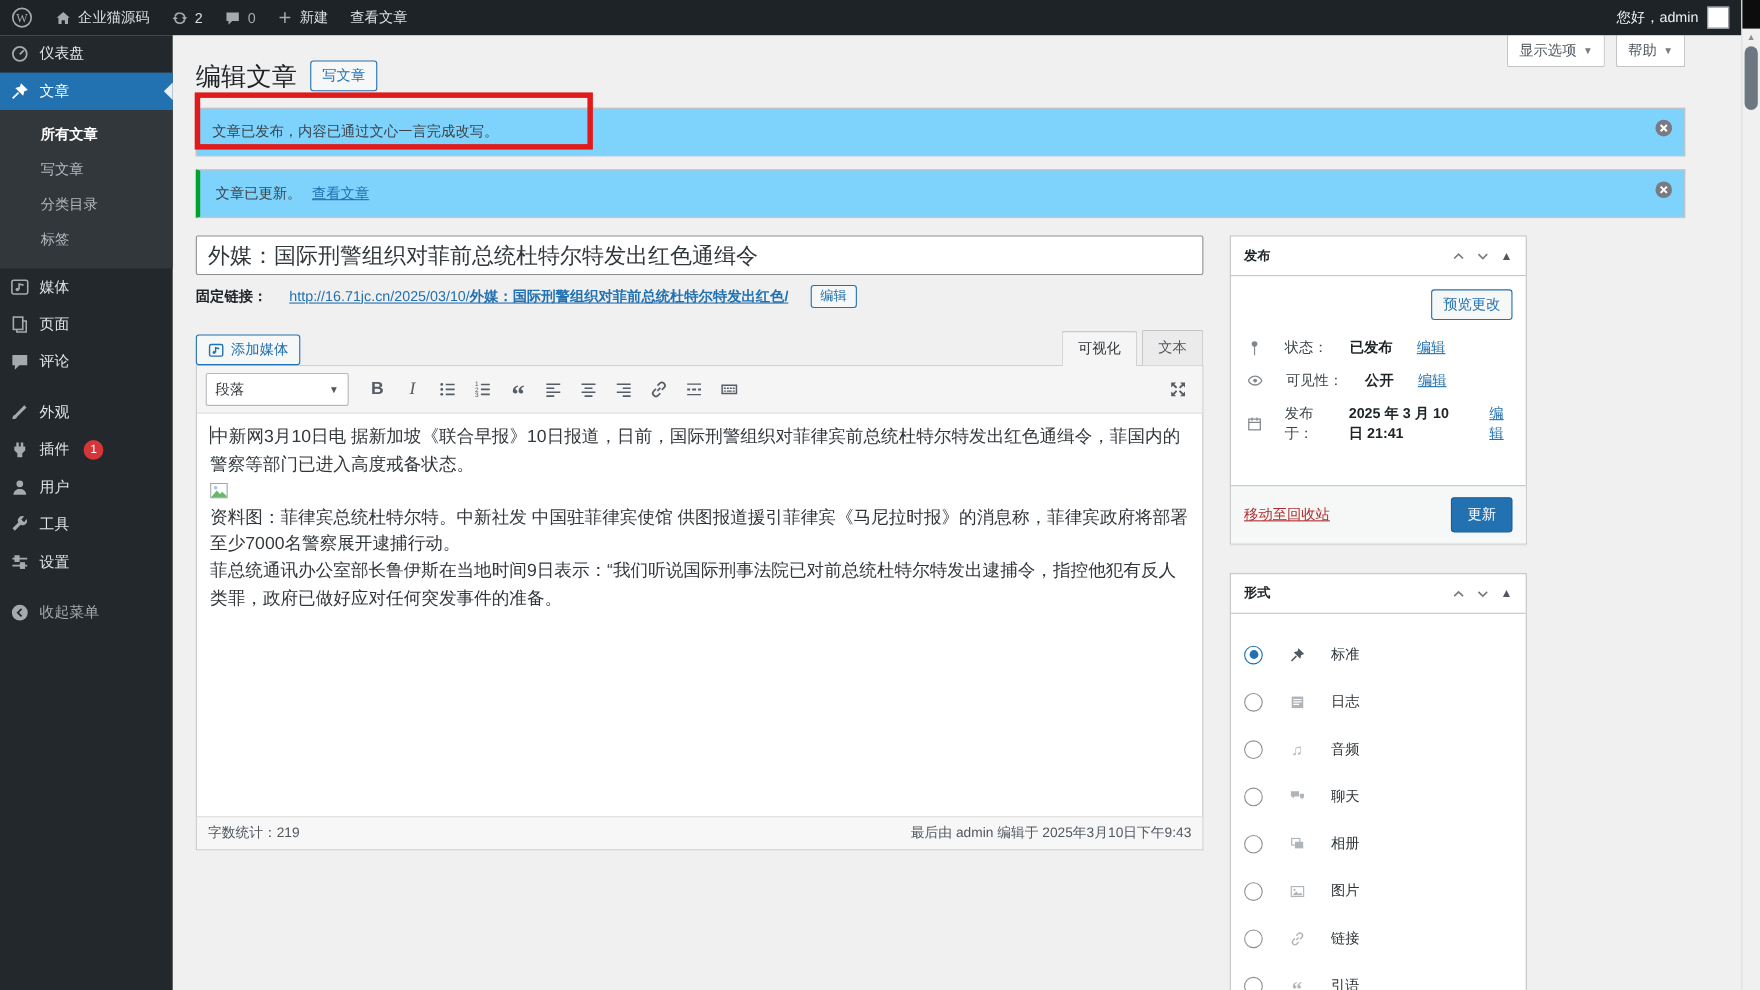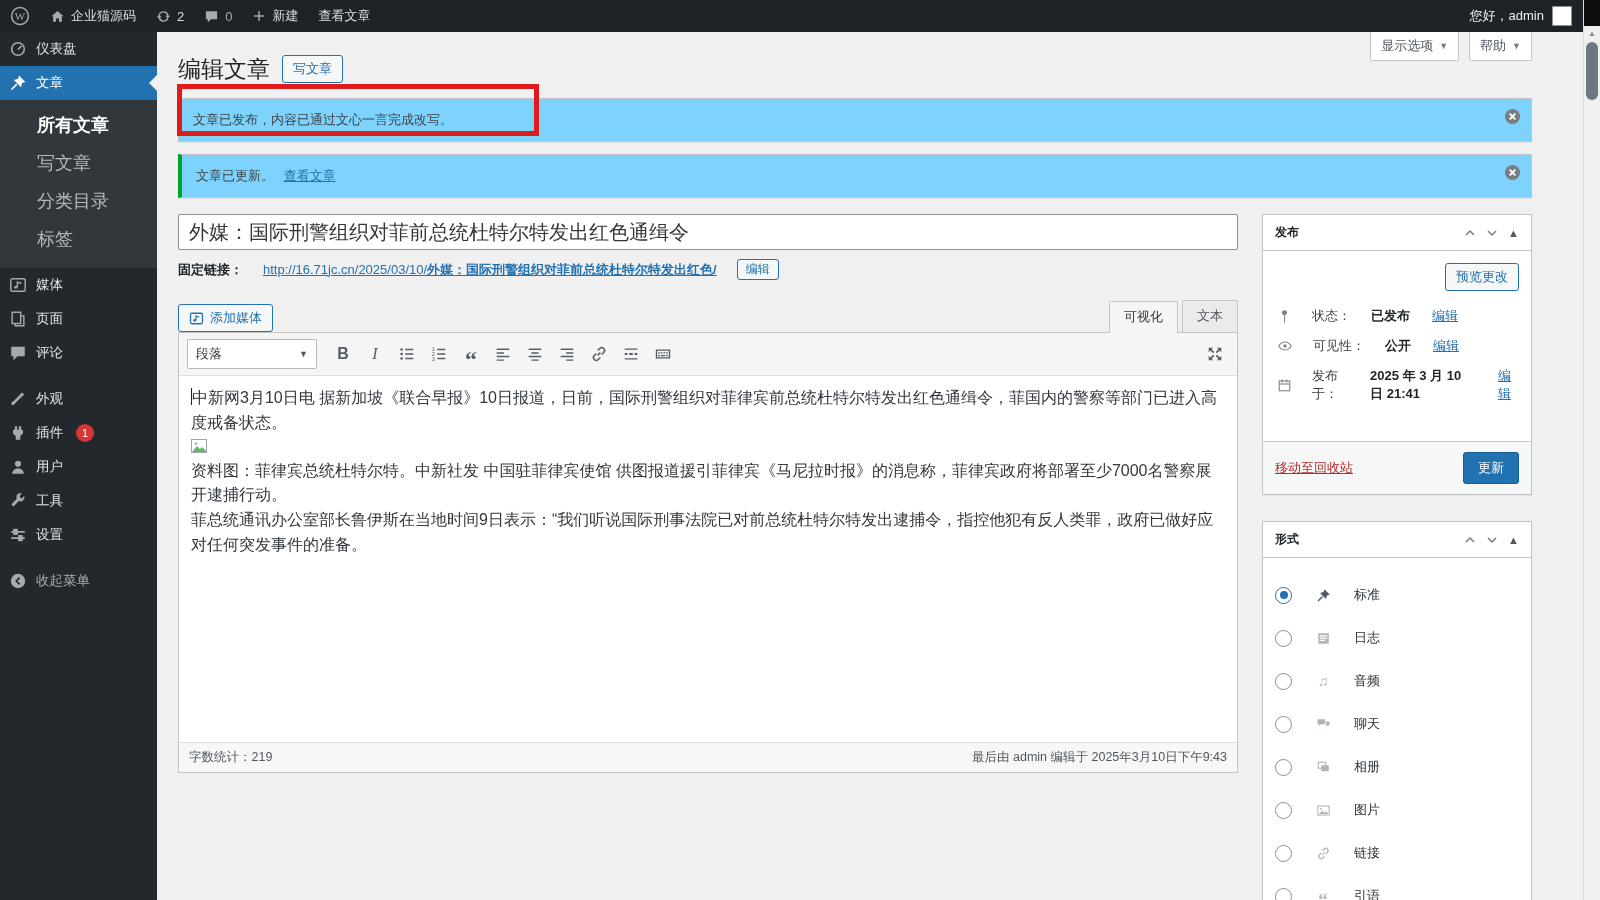--- a/index.html
+++ b/index.html
@@ -26,21 +26,21 @@
   
   .sidebar{position:absolute;top:32px;left:0;width:157px;height:868px;background:#23282d;
     font-size:13.5px;color:#e2e4e7;z-index:40;}
   .menu-item{position:relative;display:flex;align-items:center;gap:9px;height:34px;padding-left:9px;cursor:pointer;}
   .menu-item .micon{color:#a7aaad;width:18px;}
   .menu-item.active{background:#2271b1;color:#fff;}
   .menu-item.active .micon{color:#fff;}
   .menu-item.active::after{content:"";position:absolute;right:0;top:50%;margin-top:-8px;
     border:8px solid transparent;border-right-color:#f0f0f1;}
   .submenu{background:#32373c;padding:6px 0 10px;}
-  .submenu-item{padding:7px 0 7px 37px;color:#b4b9be;font-size:18px;cursor:pointer;}
+  .submenu-item{padding:7px 0 7px 37px;color:#b4b9be;font-size:13px;cursor:pointer;}
   .submenu-item.current{color:#fff;font-weight:bold;}
   .menu-gap{height:12px;}
   .badge{background:#d63638;color:#fff;border-radius:50%;font-size:11px;line-height:18px;
     min-width:18px;text-align:center;display:inline-block;margin-left:4px;}
   .collapse-item{color:#a7aaad;}
 
   
   .content{position:absolute;top:32px;left:157px;width:1427px;height:868px;box-sizing:border-box;
     padding:0 52px 0 21px;}
   .screen-tabs{position:absolute;top:0;right:52px;display:flex;gap:10px;z-index:45;}
@@ -57,21 +57,21 @@
   .add-new{margin-left:12px;}
 
   .notice{position:relative;background:#7dd3fc;border:1px solid #c3c4c7;box-shadow:0 1px 1px rgba(0,0,0,.04);
     margin-top:12px;padding:12px 40px 12px 14px;font-size:13px;color:#3c434a;}
   .notice.success{border-left:4px solid #00a32a;}
   .dismiss{position:absolute;right:10px;top:9px;cursor:pointer;}
   .annotation-box{position:absolute;left:177px;top:84px;width:352px;height:42px;border:5px solid #e01b1b;
     z-index:99;pointer-events:none;}
 
   .columns{display:flex;gap:24px;margin-top:16px;align-items:flex-start;}
-  .main-col{width:1060px;flex:none;}
+  .main-col{width:916px;flex:none;}
   .side-col{width:270px;flex:none;}
 
   .title-input{width:100%;box-sizing:border-box;height:36px;border:1px solid #8c8f94;border-radius:2px;
     padding:3px 10px;font-size:20px;color:#32373c;font-family:"Liberation Sans",sans-serif;background:#fff;}
   .permalink-row{margin-top:9px;font-size:13px;display:flex;align-items:center;gap:20px;}
   .permalink-label{font-weight:bold;color:#1d2327;}
   .permalink-url{color:#2271b1;}
   .permalink-url b{color:#2271b1;}
 
   .editor-top{display:flex;justify-content:space-between;align-items:flex-end;margin-top:20px;}

